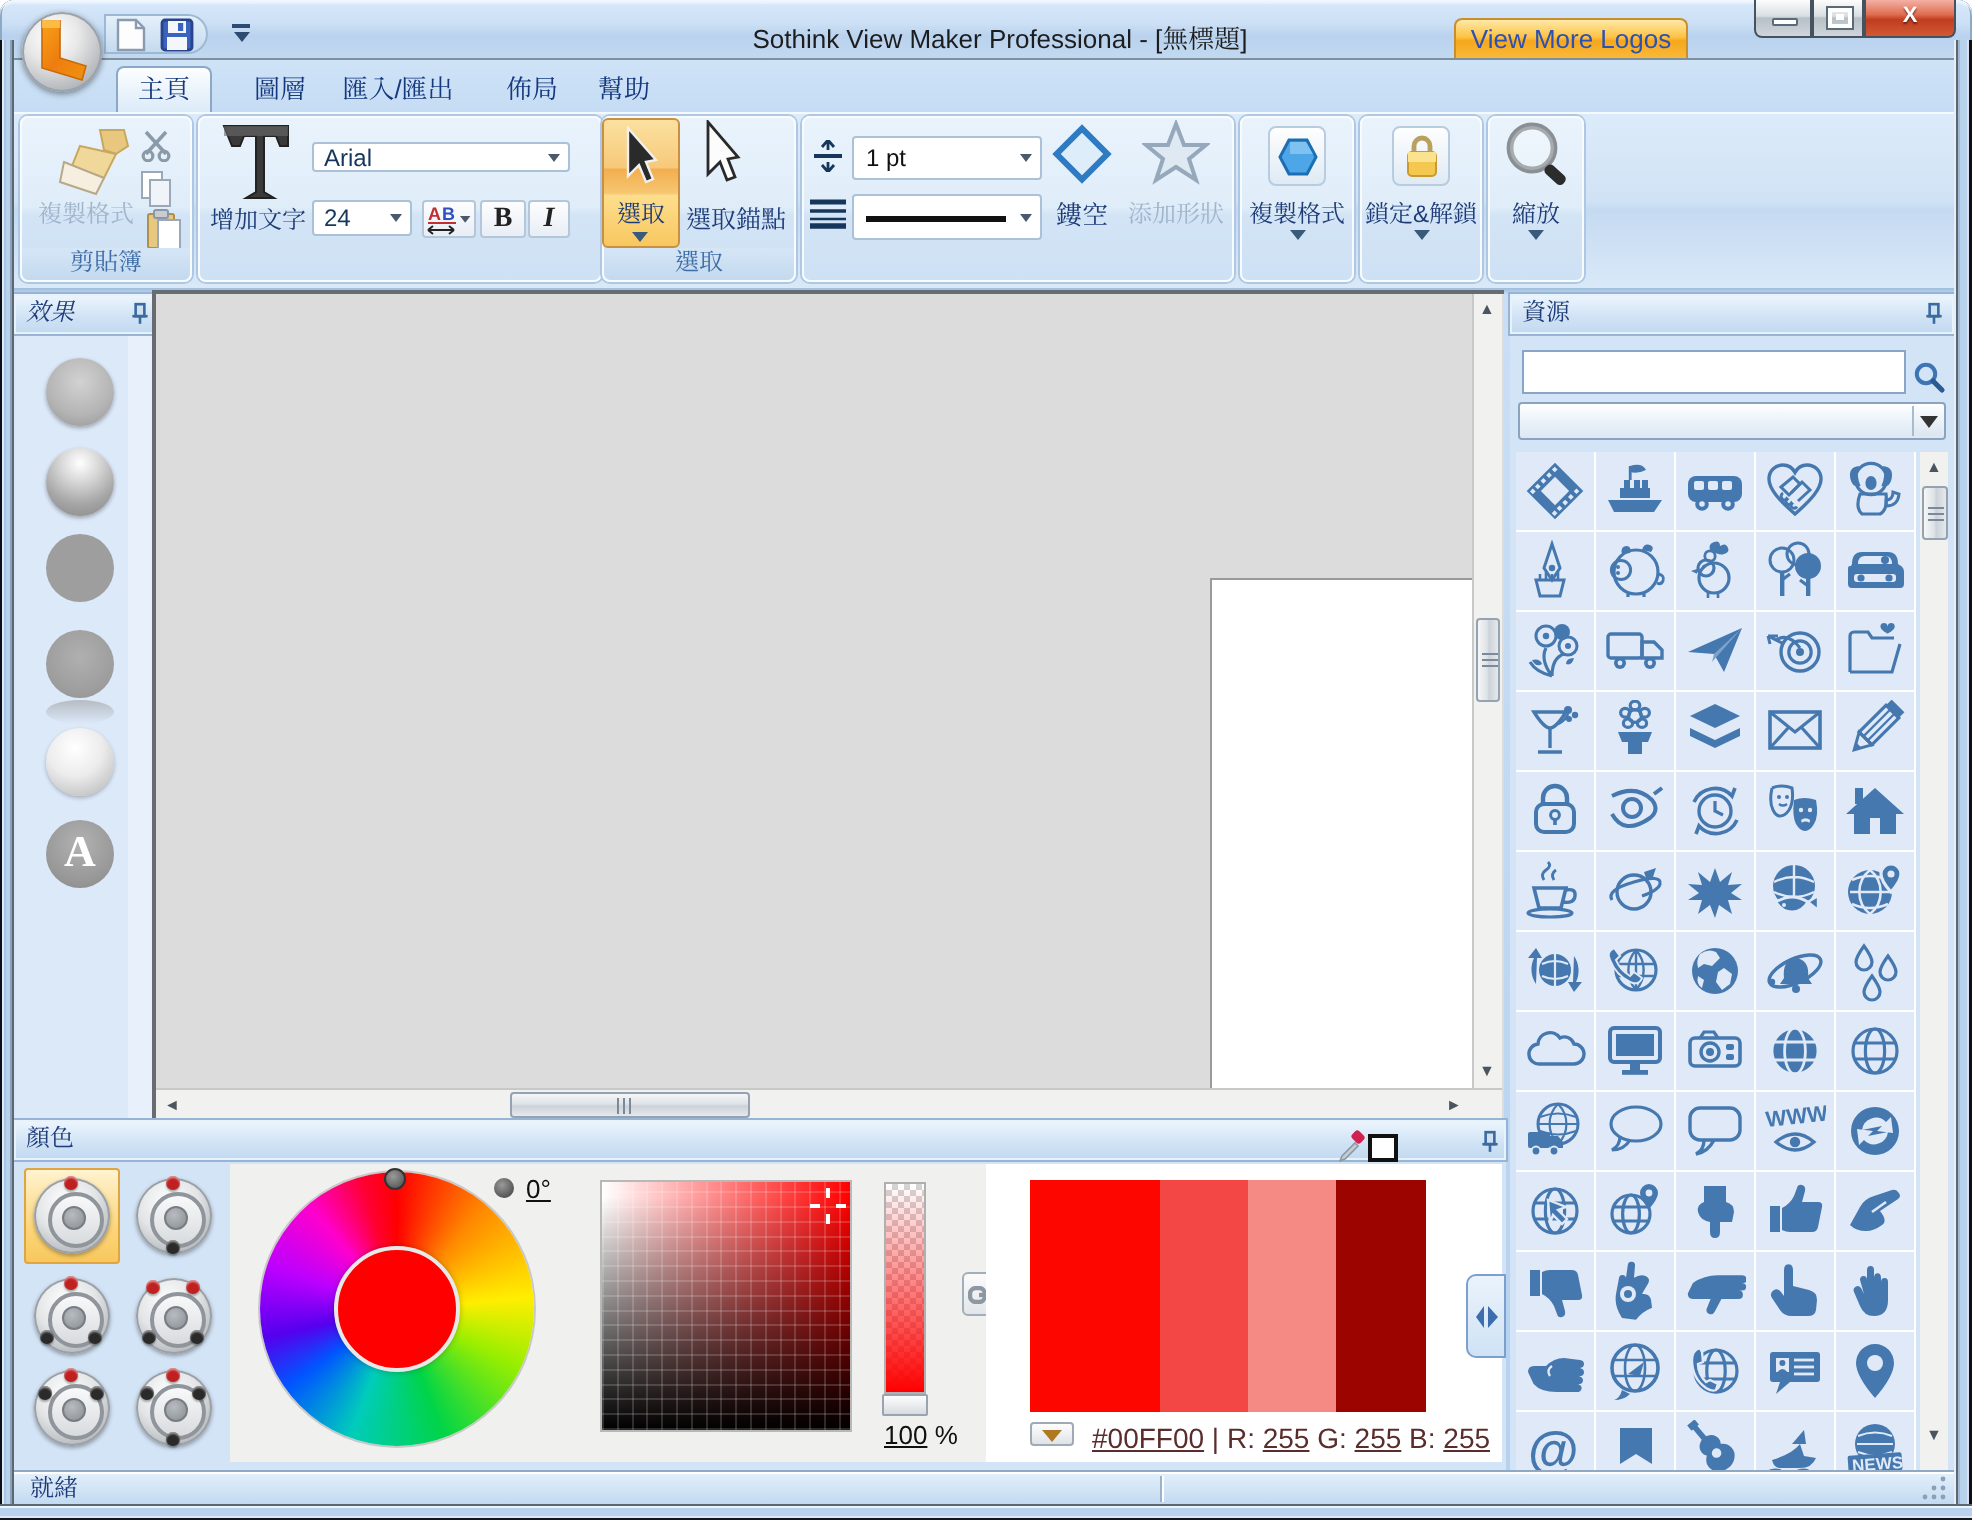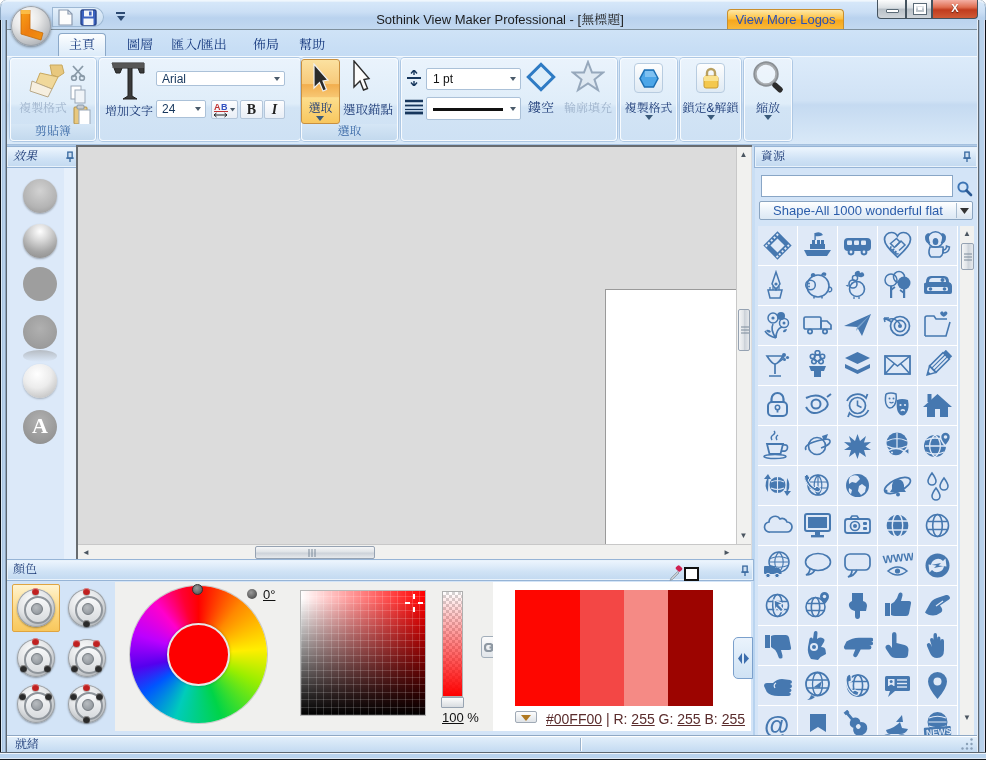--- a/index.html
+++ b/index.html
@@ -250,21 +250,21 @@
     <div style="position:absolute;left:6px;top:10px;width:70px;height:2.5px;background:#111;"></div>
     <span class="arr"></span>
   </div>
   <svg style="position:absolute;left:124px;top:3px;" width="32" height="32" viewBox="0 0 32 32">
     <rect x="7" y="7" width="18" height="18" transform="rotate(45 16 16)" fill="#ddeefa" stroke="#2e7bc4" stroke-width="3"></rect>
   </svg>
   <div class="ribtxt" style="position:absolute;left:117px;top:39px;width:46px;text-align:center;font-size:13px;">鏤空</div>
   <svg style="position:absolute;left:170px;top:2px;" width="34" height="34" viewBox="0 0 34 34">
     <path d="M17 2 L21 12.5 L32 12.5 L23.5 19.5 L27 30 L17 23.5 L7 30 L10.5 19.5 L2 12.5 L13 12.5 Z" fill="#dfe9f2" stroke="#96a8bc" stroke-width="2"></path>
   </svg>
-  <div class="ribtxt" style="position:absolute;left:160px;top:40px;width:54px;text-align:center;font-size:12px;color:#a0b4cc;">輪廓填充</div>
+  <div class="ribtxt" style="position:absolute;left:160px;top:40px;width:54px;text-align:center;font-size:12px;color:#a0b4cc;">添加形狀</div>
 </div>
 
 <div class="group" style="left:620px;top:58px;width:57px;height:83px;">
   <div style="position:absolute;left:14px;top:5px;width:29px;height:30px;background:linear-gradient(#fefefe,#dfeaf4);border:1px solid #b8cce0;border-radius:4px;">
     <svg style="position:absolute;left:4px;top:5px;" width="20" height="19" viewBox="0 0 20 19">
       <polygon points="5.5,1 14.5,1 19,9.5 14.5,18 5.5,18 1,9.5" fill="#4da6e8" stroke="#1b6eb2" stroke-width="1.5"></polygon>
       <polygon points="6,2 14,2 17.5,8 6,8" fill="#8cc8f2" opacity="0.8"></polygon>
     </svg>
   </div>
   <div class="ribtxt" style="position:absolute;left:0;top:40px;width:100%;text-align:center;">複製格式</div>
@@ -350,21 +350,20 @@
           <line x1="4.5" y1="6.5" x2="4.5" y2="10"></line>
         </g>
       </svg></div>
 </div>
 <div style="position:absolute;left:761px;top:175px;width:192px;height:22px;background:#fff;border:1px solid #89a6c6;"></div>
 <svg style="position:absolute;left:956px;top:180px;" width="17" height="17" viewBox="0 0 17 17">
     <circle cx="7" cy="7" r="4.6" fill="none" stroke="#3c74b4" stroke-width="2"></circle>
     <line x1="10.5" y1="10.5" x2="15" y2="15" stroke="#2c5a94" stroke-width="2.6" stroke-linecap="round"></line>
   </svg>
 <div style="position:absolute;left:759px;top:201px;width:214px;height:19px;background:linear-gradient(#ffffff,#e9f1f9 55%,#dcE8f4);border:1px solid #8aa4c0;border-radius:2px;">
-  <div style="position:absolute;left:0;top:0;width:196px;text-align:center;font-size:13px;color:#2a5caa;line-height:17px;">Shape-All 1000 wonderful flat</div>
   <div style="position:absolute;right:1px;top:1px;width:15px;height:15px;background:linear-gradient(#fbfdfe,#dce6f0);border-left:1px solid #a8bcd0;">
       <svg style="position:absolute;left:3px;top:5px;" width="9" height="6" viewBox="0 0 9 6">
         <path d="M0 0 h9 l-4.5 6 z" fill="#333"></path>
       </svg>
     </div>
 </div>
 <div style="position:absolute;left:758px;top:226px;width:200px;height:510px;background:#fff;"></div>
 <div class="sbtrack" style="left:960px;top:226px;width:14px;height:510px;"></div>
 <div class="sbarrow" style="left:960px;top:227px;width:14px;height:14px;">▲</div>
 <div class="sbarrow" style="left:960px;top:711px;width:14px;height:14px;">▼</div>

